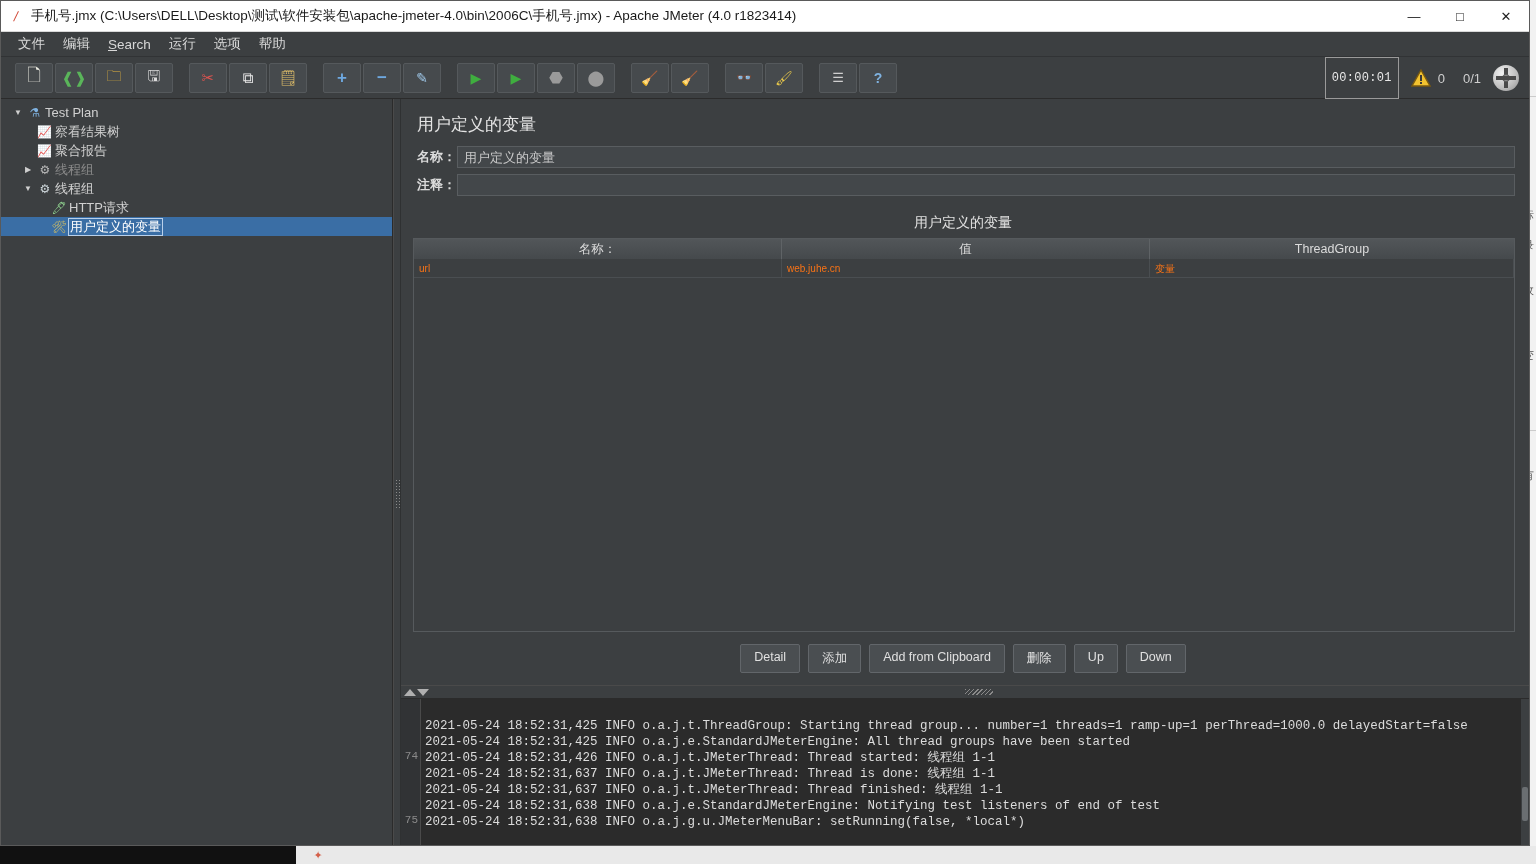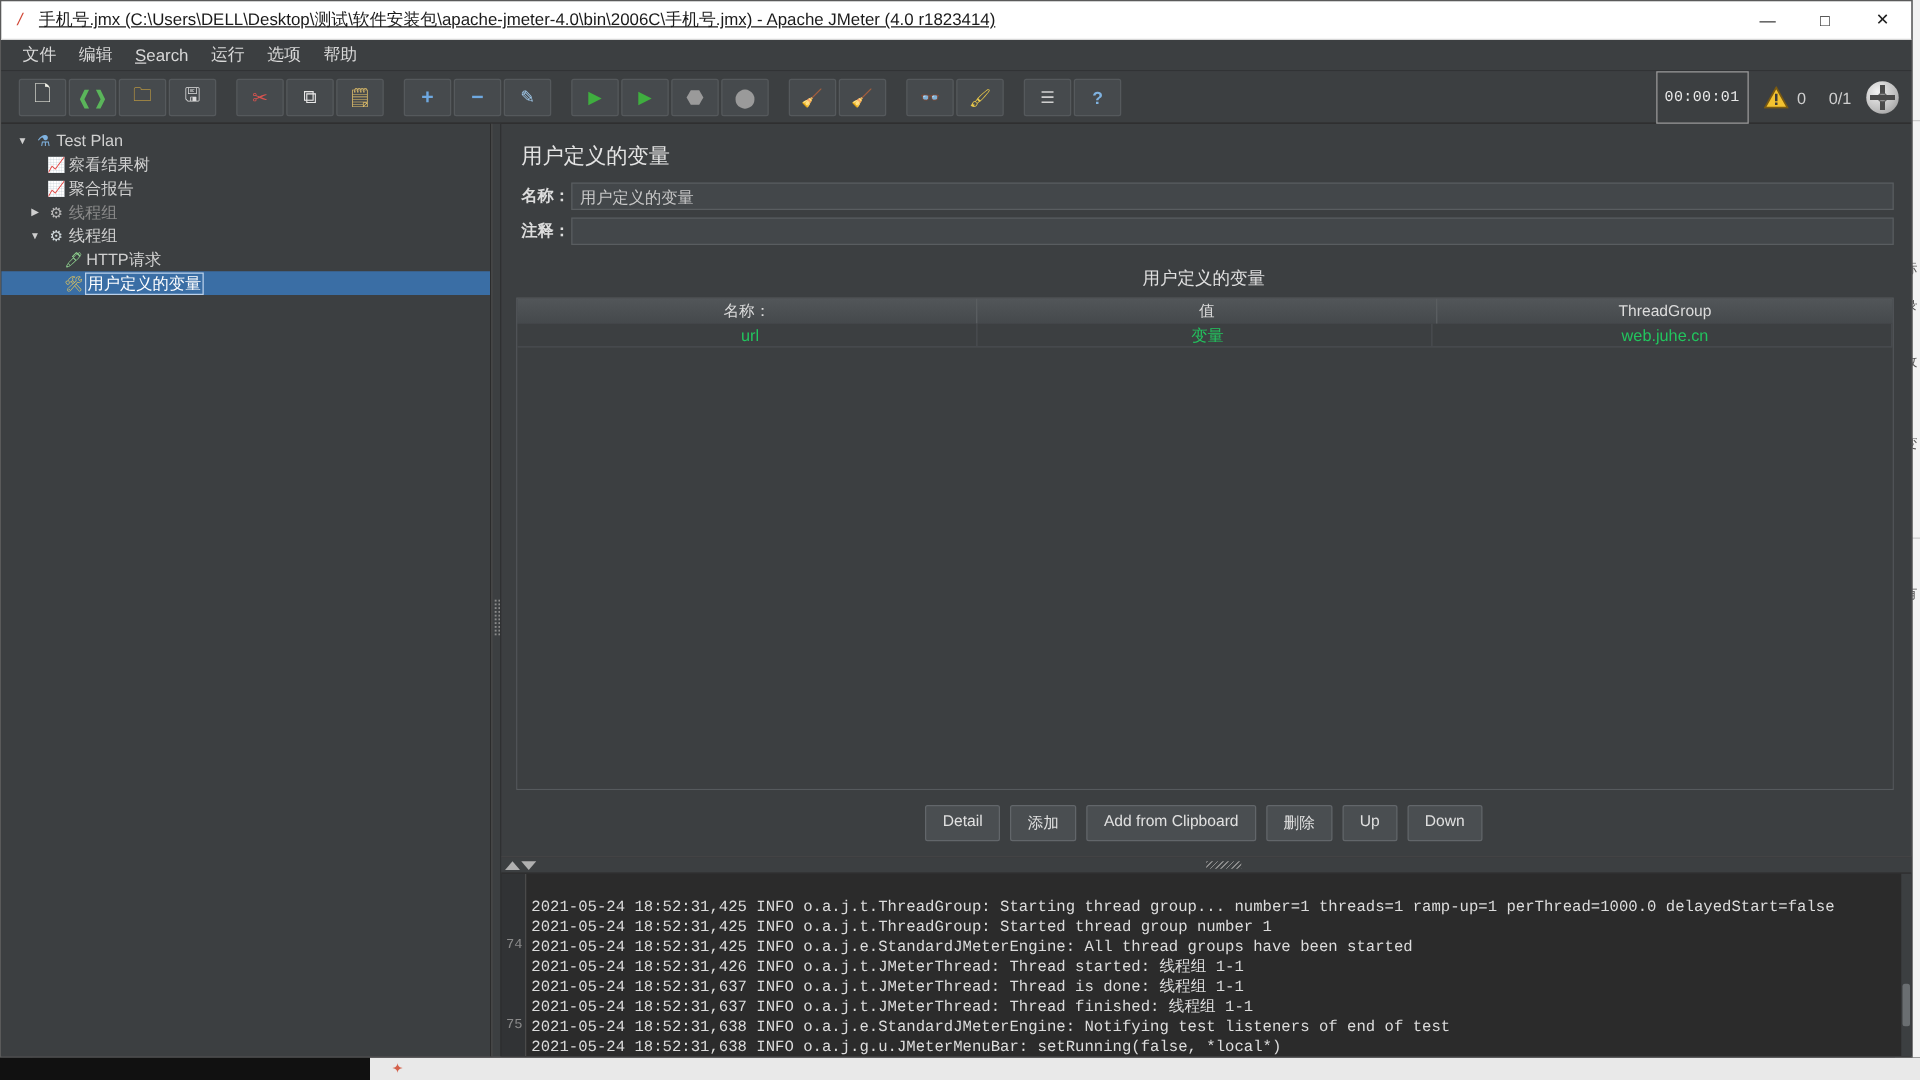--- a/index.html
+++ b/index.html
@@ -64,21 +64,21 @@
     flex: 0 0 31px;
   }
   #titlebar .tb-app-icon {
     width: 30px; text-align: center;
     color: #d14836; font-size: 15px; font-weight: bold;
     font-family: "Liberation Serif", serif;
     transform: skewX(-8deg);
   }
   #titlebar .tb-title {
     flex: 1; color: #1a1a1a; font-size: 13.5px;
-    white-space: nowrap; overflow: hidden; text-decoration: underline;
+    white-space: nowrap; overflow: hidden;
   }
   .win-btns { display: flex; height: 31px; }
   .win-btn {
     width: 46px; height: 31px;
     display: flex; align-items: center; justify-content: center;
     color: #222; font-size: 13px;
   }
 
   
   #menubar {
@@ -218,23 +218,23 @@
   .vt-head { display: flex; height: 20px; background: #4b4f52; }
   .vt-head .th {
     color: #dcdcdc; font-size: 12.5px; text-align: center;
     line-height: 20px; border-right: 1px solid #5f6366;
     background: linear-gradient(#525659, #45494c);
   }
   .vt-head .th:last-child { border-right: none; }
   .vt-body { flex: 1; background: #3c3f41; }
   .vt-row { display: flex; height: 19px; border-bottom: 1px solid #4a4e51; }
   .vt-row .td {
-    color: #22c55e; font-size: 13px; line-height: 19px;
+    color: #f97316; font-size: 10px; line-height: 19px;
     padding-left: 5px; border-right: 1px solid #4a4e51;
-    overflow: hidden; white-space: nowrap; text-align: center;
+    overflow: hidden; white-space: nowrap;
   }
   .col-1 { width: 368px; flex: 0 0 368px; }
   .col-2 { width: 368px; flex: 0 0 368px; }
   .col-3 { flex: 1; }
 
   #btn-row {
     display: flex; justify-content: center; gap: 8px;
     padding: 12px 0 12px 0;
   }
   .act-btn {
@@ -489,22 +489,22 @@
 
         <div id="var-table">
           <div class="vt-head">
             <div class="th col-1">名称：</div>
             <div class="th col-2">值</div>
             <div class="th col-3">ThreadGroup</div>
           </div>
           <div class="vt-body">
             <div class="vt-row">
               <div class="td col-1">url</div>
+              <div class="td col-2">web.juhe.cn</div>
               <div class="td col-3">变量</div>
-              <div class="td col-2">web.juhe.cn</div>
             </div>
           </div>
         </div>
 
         <div id="btn-row">
           <div class="act-btn">Detail</div>
           <div class="act-btn">添加</div>
           <div class="act-btn">Add from Clipboard</div>
           <div class="act-btn">删除</div>
           <div class="act-btn">Up</div>
@@ -525,21 +525,20 @@
             <div>76</div>
             <div>77</div>
             <div>78</div>
             <div>79</div>
             <div>80</div>
             <div>81</div>
             <div>82</div>
           </div>
           <div id="log-lines">
             <div>2021-05-24 18:52:31,425 INFO o.a.j.t.ThreadGroup: Starting thread group... number=1 threads=1 ramp-up=1 perThread=1000.0 delayedStart=false</div>
-            <div>2021-05-24 18:52:31,425 INFO o.a.j.t.ThreadGroup: Started thread group number 1</div>
             <div>2021-05-24 18:52:31,425 INFO o.a.j.e.StandardJMeterEngine: All thread groups have been started</div>
             <div>2021-05-24 18:52:31,426 INFO o.a.j.t.JMeterThread: Thread started: 线程组 1-1</div>
             <div>2021-05-24 18:52:31,637 INFO o.a.j.t.JMeterThread: Thread is done: 线程组 1-1</div>
             <div>2021-05-24 18:52:31,637 INFO o.a.j.t.JMeterThread: Thread finished: 线程组 1-1</div>
             <div>2021-05-24 18:52:31,638 INFO o.a.j.e.StandardJMeterEngine: Notifying test listeners of end of test</div>
             <div>2021-05-24 18:52:31,638 INFO o.a.j.g.u.JMeterMenuBar: setRunning(false, *local*)</div>
             <div></div>
           </div>
         </div>
         <div id="log-scrollbar">

